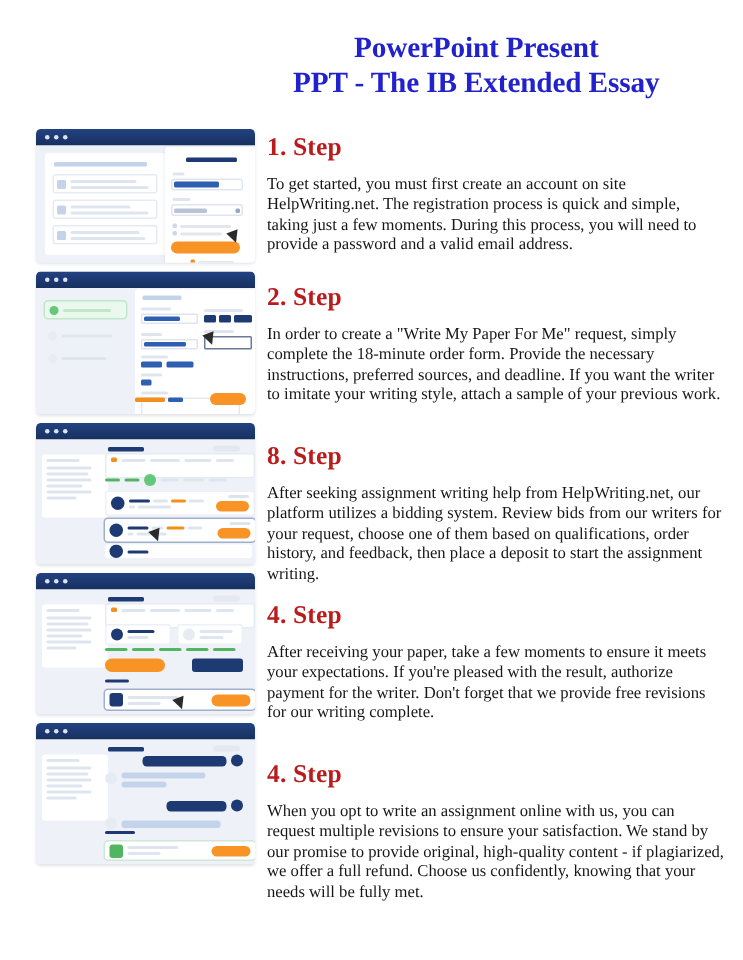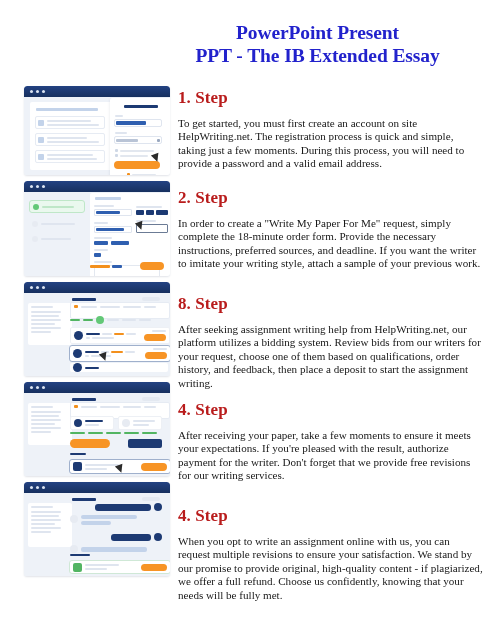--- a/index.html
+++ b/index.html
@@ -99,21 +99,21 @@
       <div class="step-body"><span>In order to create a "Write My Paper For Me" request, simply complete the 18-minute order form. Provide the necessary instructions, preferred sources, and deadline. If you want the writer to imitate your writing style, attach a sample of your previous work.</span><b></b><span></span></div>
     </div>
 
     <div class="step s3">
       <div class="step-head">8. Step</div>
       <div class="step-body"><span>After seeking assignment writing help from </span><b>HelpWriting.net</b><span>, our platform utilizes a bidding system. Review bids from our writers for your request, choose one of them based on qualifications, order history, and feedback, then place a deposit to start the assignment writing.</span></div>
     </div>
 
     <div class="step s4">
       <div class="step-head">4. Step</div>
-      <div class="step-body"><span>After receiving your paper, take a few moments to ensure it meets your expectations. If you're pleased with the result, authorize payment for the writer. Don't forget that we provide free revisions for our writing services.</span><b></b><span></span></div>
+      <div class="step-body"><span>After receiving your paper, take a few moments to ensure it meets your expectations. If you're pleased with the result, authorize payment for the writer. Don't forget that we provide free revisions for our writing complete.</span><b></b><span></span></div>
     </div>
 
     <div class="step s5">
       <div class="step-head">4. Step</div>
       <div class="step-body"><span>When you opt to write an assignment online with us, you can request multiple revisions to ensure your satisfaction. We stand by our promise to provide original, high-quality content - if plagiarized, we offer a full refund. Choose us confidently, knowing that your needs will be fully met.</span><b></b><span></span></div>
     </div>
 
   </div>
 
   <div class="shots">

